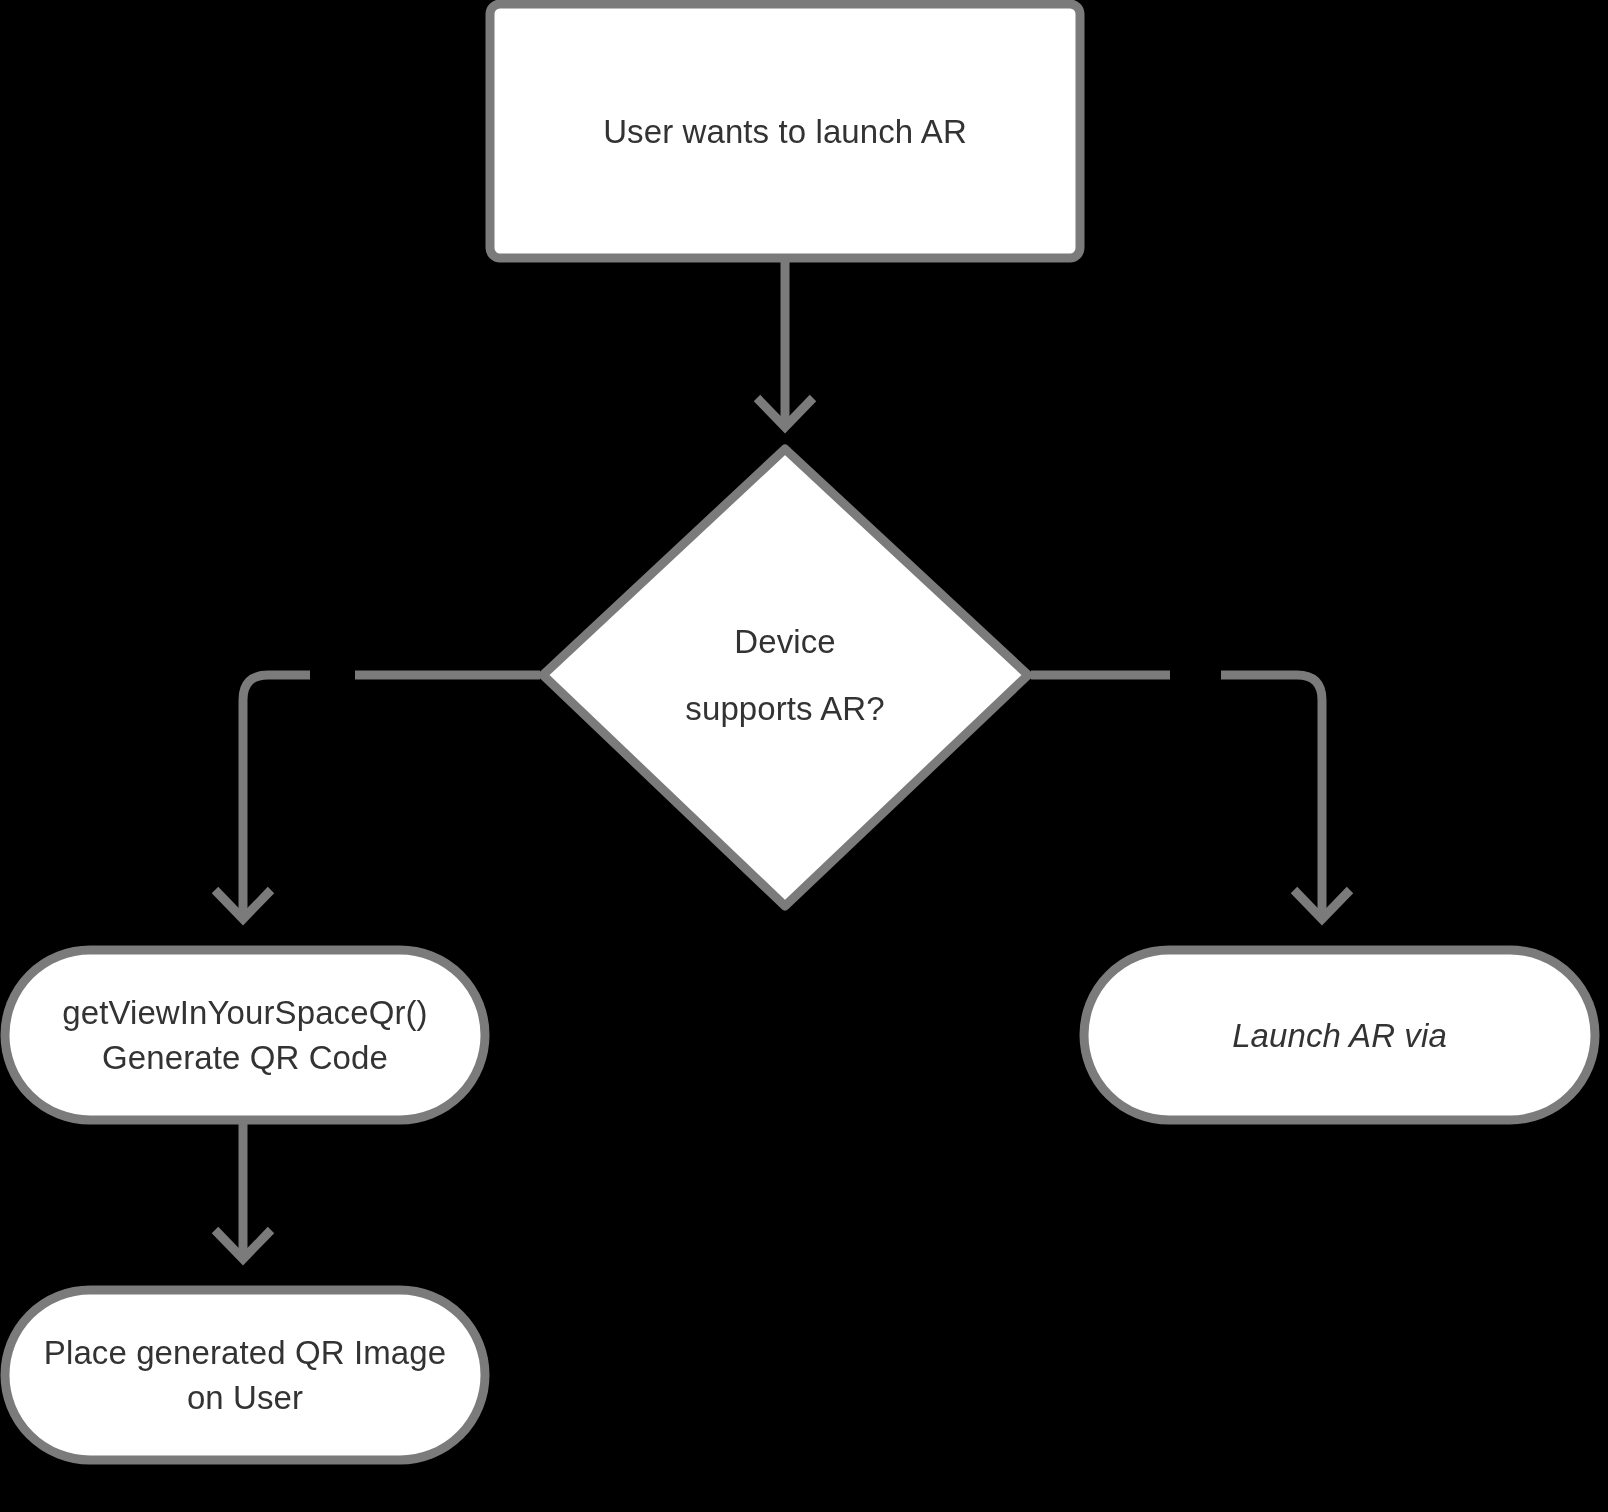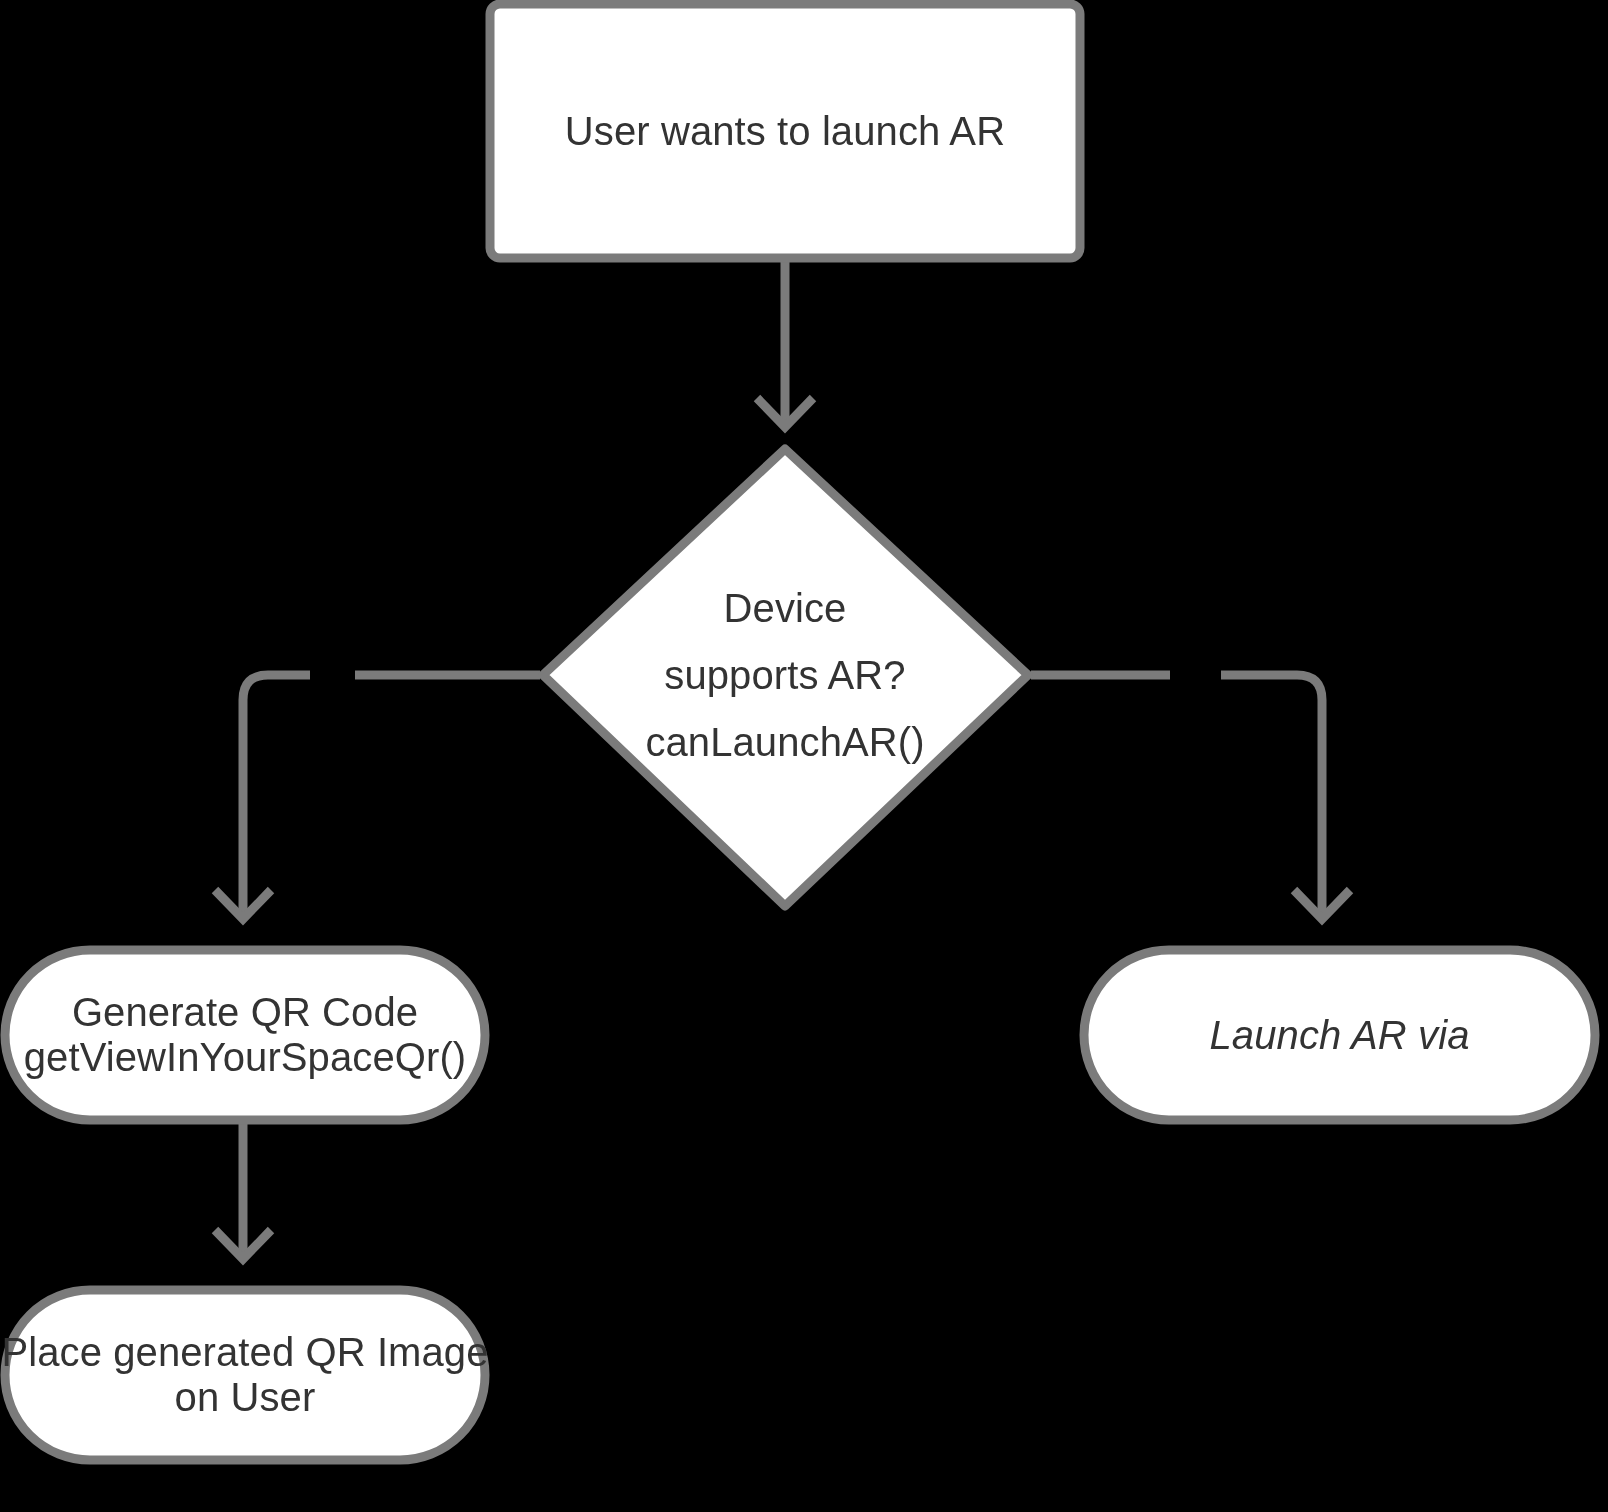--- a/index.html
+++ b/index.html
@@ -49,21 +49,21 @@
   }
   .node-label {
     position: absolute;
     display: flex;
     flex-direction: column;
     align-items: center;
     justify-content: center;
     text-align: center;
     color: #333333;
     font-family: "Liberation Sans", sans-serif;
-    font-size: 40px;
+    font-size: 33px;
     line-height: 45px;
     letter-spacing: 0.1px;
     pointer-events: none;
     white-space: nowrap;
   }
   .node-label span { display: block; }
 </style>
 </head>
 <body>
 
@@ -105,26 +105,25 @@
 
   </svg>
 
   <div class="node-label" style="left:490px; top:4px; width:590px; height:254px;">
     <span>User wants to launch AR</span>
   </div>
 
   <div class="node-label" style="left:585px; top:551px; width:400px; height:248px;gap:22px;">
     <span>Device</span>
     <span>supports AR?</span>
-    <span>canLaunchAR()</span>
   </div>
 
   <div class="node-label" style="left:5px; top:950px; width:480px; height:170px;">
+    <span>getViewInYourSpaceQr()</span>
     <span>Generate QR Code</span>
-    <span>getViewInYourSpaceQr()</span>
   </div>
 
   <div class="node-label" style="left:1084px; top:950px; width:511px; height:170px;font-style:italic;">
     <span>Launch AR via</span>
   </div>
 
   <div class="node-label" style="left:5px; top:1290px; width:480px; height:170px;">
     <span>Place generated QR Image</span>
     <span>on User</span>
   </div>

